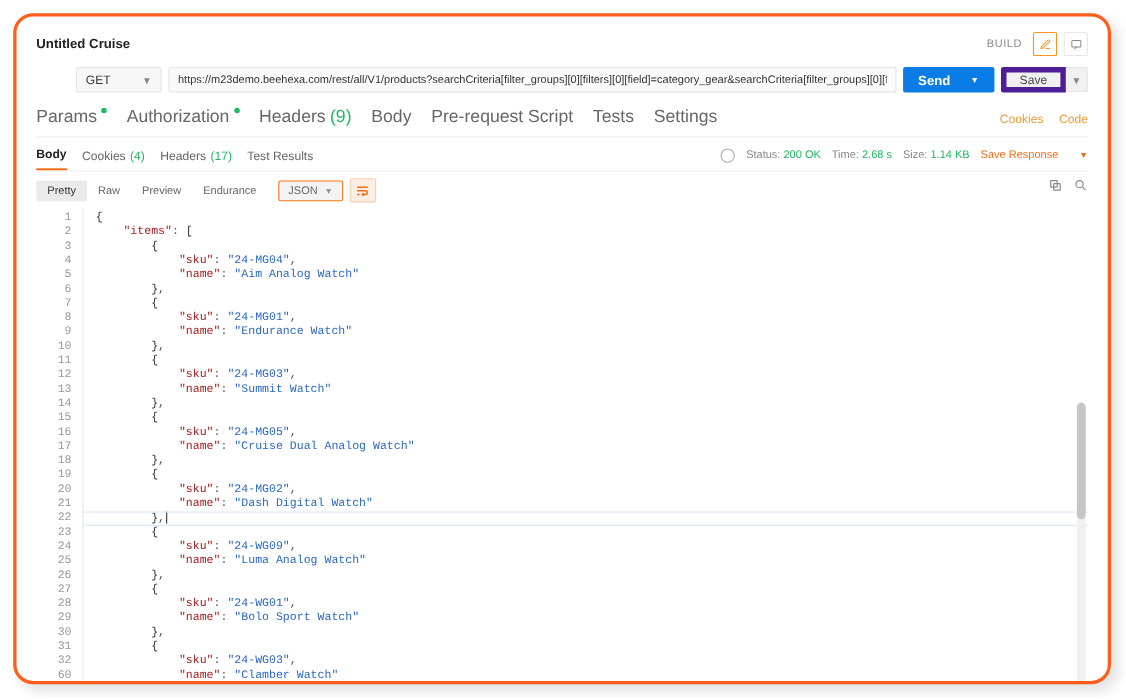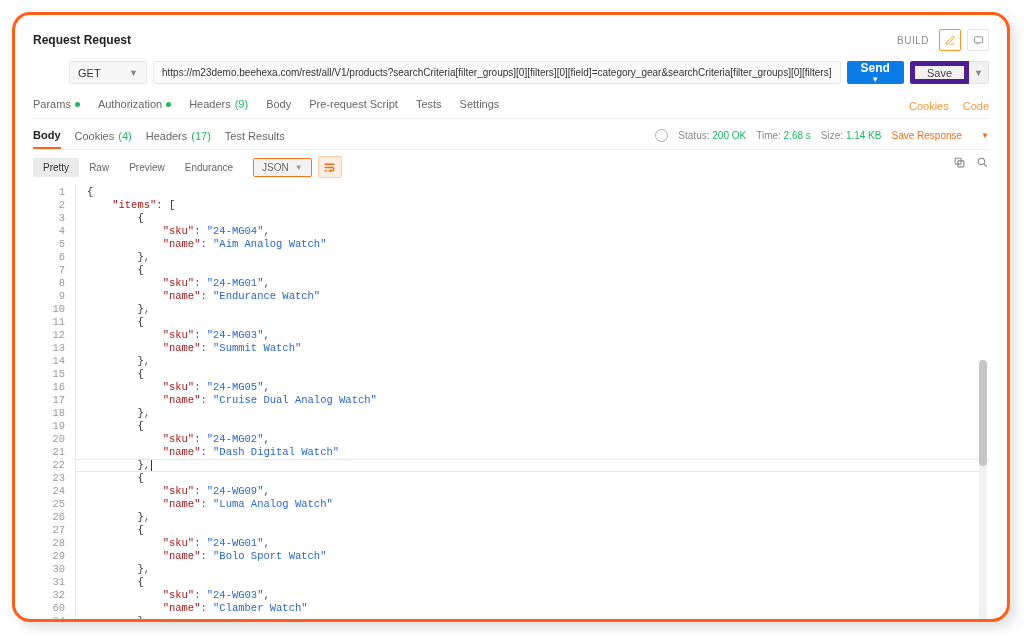--- a/index.html
+++ b/index.html
@@ -26,30 +26,30 @@
 .title-right { display: flex; align-items: center; gap: 6px; }
 .build { font-size: 10px; color: #888; letter-spacing: .5px; margin-right: 4px;}
 .icon-btn { width: 22px; height: 22px; border: 1px solid #e6e6e6; background: #fff; display: flex; align-items: center; justify-content: center; border-radius: 2px; cursor: pointer; color:#888; }
 .icon-btn.active { border-color: #f7941e; color: #f7941e; background:#fff; }
 
 
 .url-row { display: flex; gap: 6px; align-items: stretch; margin-bottom: 10px; padding-left: 36px; }
 .method { width: 78px; border: 1px solid #e6e6e6; border-radius: 2px; display: flex; align-items: center; justify-content: space-between; padding: 0 8px; font-size: 11px; color: #333; background:#f7f7f7; cursor:pointer;}
 .method .chev { font-size: 9px; color: #888; }
 .url-input { flex: 1; border: 1px solid #e6e6e6; border-radius: 2px; font-size: 10px; padding: 5px 8px; color: #333; font-family: inherit; background:#fafafa; white-space:nowrap; overflow:hidden;}
-.send-btn { background: #0b7ce6; color: #fff; border: none; border-radius: 2px; padding: 0 14px; display: flex; align-items: center; gap: 0; font-size: 12px; font-weight: 600; cursor: pointer; flex-direction: column; }
+.send-btn { background: #0b7ce6; color: #fff; border: none; border-radius: 2px; padding: 0 14px; display: flex; align-items: center; gap: 18px; font-size: 12px; font-weight: 600; cursor: pointer; }
 .send-btn .chev { font-size: 8px; }
 .save-group { display: flex; }
 .save-btn { background: #f1f1f1; border: 5px solid #4c1d95; color: #444; font-size: 11px; padding: 0 12px; border-radius: 2px 0 0 2px; cursor:pointer;}
 .save-drop { background: #f1f1f1; border: 1px solid #e3e3e3; border-left:none; border-radius: 0 2px 2px 0; width: 20px; display:flex; align-items:center; justify-content:center; color:#888; font-size:9px; cursor:pointer;}
 
 
 .req-tabs { display: flex; align-items: center; justify-content: space-between; border-bottom: 1px solid #eee; }
 .req-tabs-left { display: flex; gap: 18px; }
-.req-tab { font-size: 11px; color: #666; padding: 4px 0 8px 0; cursor: pointer; display:flex; align-items:center; gap:4px;}
+.req-tab { font-size: 16px; color: #666; padding: 4px 0 8px 0; cursor: pointer; display:flex; gap:4px;}
 .dot { width:5px; height:5px; border-radius:50%; background:#1eb85f; display:inline-block;}
 .count { color:#1eb85f; }
 .req-tabs-right { display:flex; gap:14px; font-size:11px; }
 .req-tabs-right span { color:#ee9a3a; cursor:pointer; }
 
 
 .resp-tabs { display:flex; align-items:center; justify-content:space-between; margin-top:2px; }
 .resp-tabs-left { display:flex; gap:14px; }
 .resp-tab { font-size:11px; color:#666; padding:8px 0 6px 0; cursor:pointer; display:flex; gap:4px; align-items:center;}
 .resp-tab.active { color:#222; font-weight:600; border-bottom:2px solid #f56b15; }
@@ -88,21 +88,21 @@
 .scrollbar { position:absolute; right:2px; top:176px; width:8px; height:370px; background:#f1f1f1; border-radius:4px;}
 .thumb { position:absolute; right:2px; top:176px; width:8px; height:106px; background:#c6c6c6; border-radius:4px;}
 </style>
 </head>
 <body>
 
 <div class="frame">
   <div class="inner">
 
     <div class="title-row">
-      <div class="title">Request Request</div>
+      <div class="title">Untitled Cruise</div>
       <div class="title-right">
         <span class="build">BUILD</span>
         <div class="icon-btn active">
           <svg width="11" height="11" viewBox="0 0 24 24" fill="none" stroke="currentColor" stroke-width="2">
               <path d="M12 20h9"></path>
               <path d="M16.5 3.5a2.1 2.1 0 113 3L7 19l-4 1 1-4z"></path>
             </svg>
         </div>
         <div class="icon-btn">
           <svg width="11" height="11" viewBox="0 0 24 24" fill="none" stroke="currentColor" stroke-width="2">

